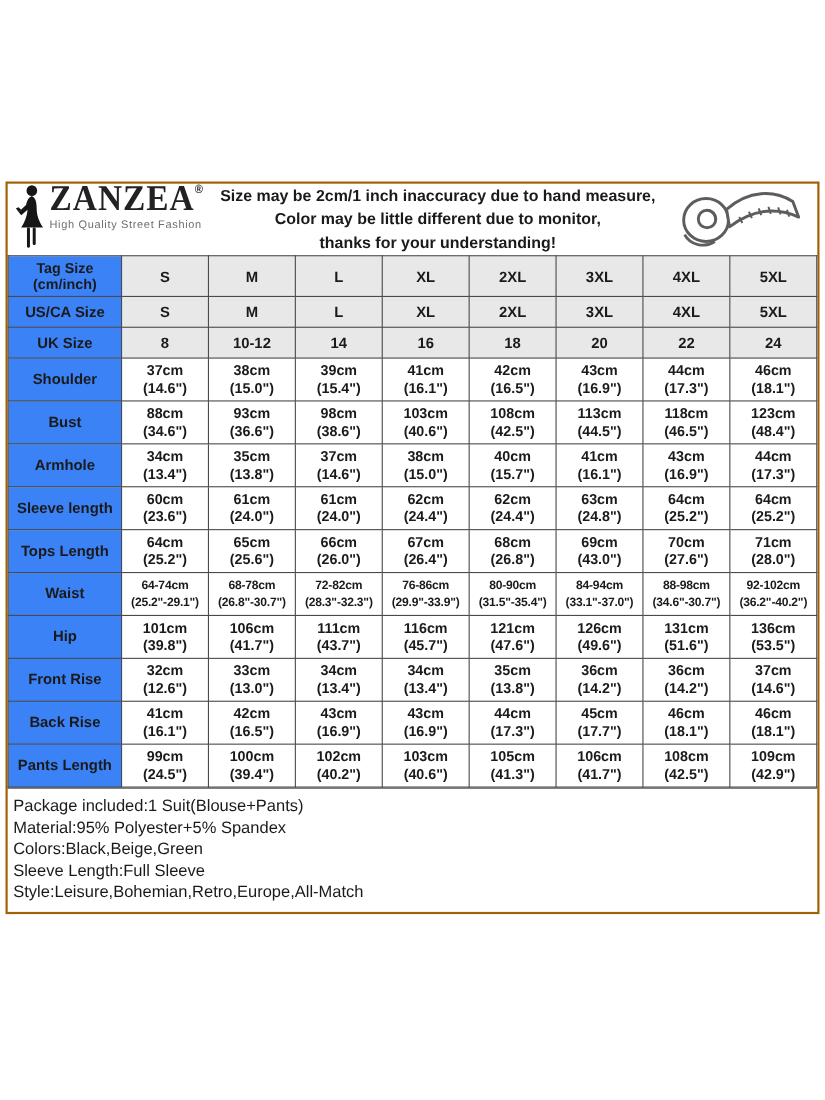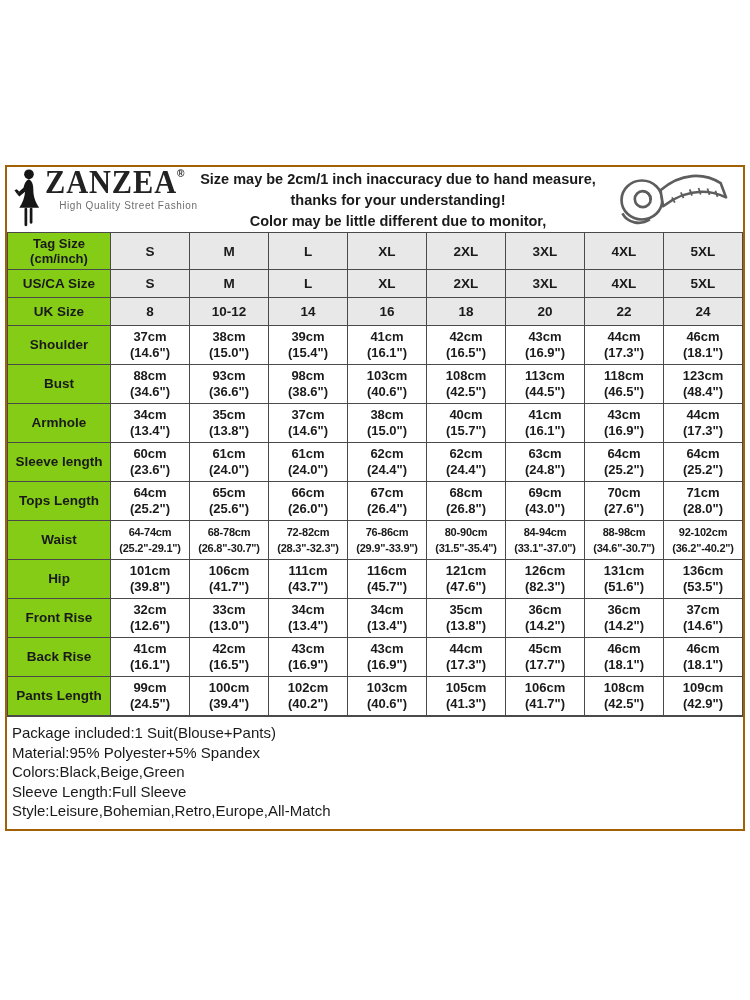--- a/index.html
+++ b/index.html
@@ -6,28 +6,28 @@
   body{width:750px;height:1000px;position:relative;font-family:"Liberation Sans",sans-serif;color:#1a1a1a;}
   .sheet{position:absolute;left:5px;top:165px;width:736px;border:2px solid #a16207;background:#fff;}
 
   
   .band{display:flex;align-items:center;height:65px;padding:0 6px;}
   .logo{display:flex;align-items:flex-start;width:178px;flex:0 0 auto;}
   .logo-woman{margin:2px 2px 0 0;flex:0 0 auto;}
   .logo-textwrap{line-height:1;}
   .brand{font-family:"Liberation Serif",serif;font-weight:bold;font-size:33px;letter-spacing:1px;color:#222;display:inline-block;transform:scaleX(.92);transform-origin:left;}
   .reg{font-size:11px;vertical-align:top;position:relative;top:2px;font-family:"Liberation Sans",sans-serif;font-weight:bold;}
-  .tagline{font-size:10px;color:#6e6e6e;letter-spacing:.6px;margin-top:2px;white-space:nowrap;text-align:right;}
+  .tagline{font-size:10px;color:#6e6e6e;letter-spacing:.6px;margin-top:2px;white-space:nowrap;}
   .notice{flex:1;text-align:center;font-weight:bold;font-size:14.5px;line-height:21px;padding-top:2px;}
   .tape{flex:0 0 auto;width:128px;display:flex;justify-content:flex-end;padding-right:4px;}
 
   
   table{width:100%;border-collapse:collapse;table-layout:fixed;}
   th,td{border:1px solid #4a4a4a;text-align:center;vertical-align:middle;white-space:pre-line;font-weight:bold;padding:1px 0;}
-  th{background:#84cc16;font-size:13.5px;}
+  th{background:#3b82f6;font-size:13.5px;}
   td{font-size:13px;background:#fff;}
   tr.size-row td{background:#e8e8e8;font-size:13.5px;height:25px;}
   tr.first-row th{font-size:13px;}
   tr.first-row td{height:34px;}
   tr.measure-row th, tr.measure-row td{height:36px;line-height:16px;}
   td.long{font-size:11px;letter-spacing:-0.2px;}
 
   
   .footer{border-top:1px solid #4a4a4a;padding:6px 0 8px 5px;}
   .footer div{font-size:15px;line-height:19.5px;}
@@ -48,22 +48,22 @@
           <rect x="16.8" y="41" width="2.8" height="16.5" rx="1.2"></rect>
         </svg>
       </span>
       <span class="logo-textwrap">
         <span class="brand"><span>ZANZEA</span><span class="reg">®</span></span>
         <div class="tagline">High Quality Street Fashion</div>
       </span>
     </div>
     <div class="notice">
         <div>Size may be 2cm/1 inch inaccuracy due to hand measure,</div>
+        <div>Color may be little different due to monitor,</div>
         <div>thanks for your understanding!</div>
-        <div>Color may be little different due to monitor,</div>
       </div>
     <div class="tape">
       <svg width="122" height="62" viewBox="0 0 132 70" fill="none" stroke="#5d5d5d" stroke-width="3" xmlns="http://www.w3.org/2000/svg">
         <ellipse cx="32" cy="35" rx="23" ry="22"></ellipse>
         <circle cx="33" cy="34" r="9"></circle>
         <path d="M33 25 a9 9 0 0 1 8.5 10" stroke-width="2.6"></path>
         <path d="M10 50 C 16 61 30 64 41 57" stroke-width="3"></path>
         <path d="M53 24 C 76 4 102 4 121 16 L127 32 C 103 21 80 24 56 42 Z" fill="#ffffff" stroke-linejoin="round"></path>
         <g stroke-width="2">
           <path d="M66 32 l3.2 6"></path>
@@ -237,21 +237,21 @@
 (39.8")</td>
           <td>106cm
 (41.7")</td>
           <td>111cm
 (43.7")</td>
           <td>116cm
 (45.7")</td>
           <td>121cm
 (47.6")</td>
           <td>126cm
-(82.3")</td>
+(49.6")</td>
           <td>131cm
 (51.6")</td>
           <td>136cm
 (53.5")</td>
         </tr>
         <tr class="measure-row">
           <th>Front Rise</th>
           <td>32cm
 (12.6")</td>
           <td>33cm

